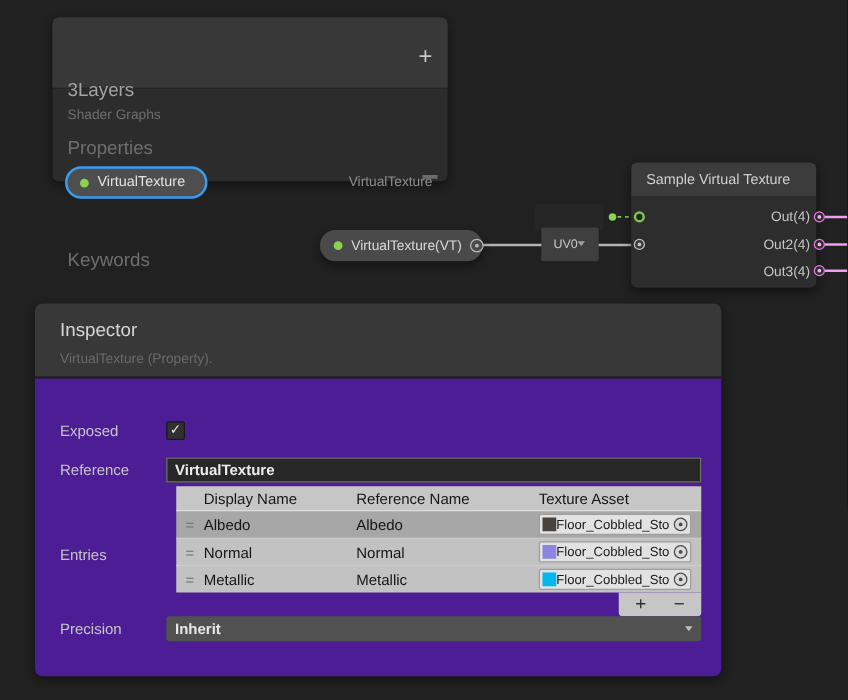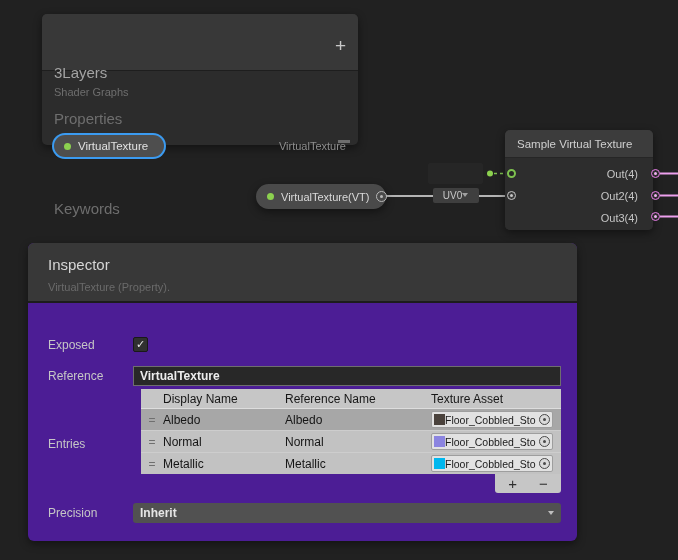--- a/index.html
+++ b/index.html
@@ -29,35 +29,35 @@
   #bb-resize { position:absolute; right:8px; bottom:2px; width:12px; height:3px; background:#6E6E6E; }
 
   
   #node { left:505px; top:130px; width:148px; height:100px; background:#2D2D2D; overflow:hidden; }
   #node-title { height:28px; line-height:28px; background:#3C3C3C; border-bottom:1px solid #262626; padding-left:12px; font-size:11.5px; color:#CFCFCF; }
   #node-body { display:flex; height:72px; }
   #node-in { width:77px; background:#393939; padding-top:5px; }
   #node-out { flex:1; background:#2D2D2D; padding-top:5px; }
   .port-row { height:22px; line-height:22px; font-size:11px; color:#C6C6C6; }
   #node-in .port-row { padding-left:15px; }
-  #node-out .port-row { padding-right:15px; text-align:right; }
+  #node-out .port-row { padding-right:5px; text-align:right; }
 
   
   .port { position:absolute; z-index:3; width:9px; height:9px; border-radius:50%; display:flex; align-items:center; justify-content:center; }
   .port .dot { width:3px; height:3px; border-radius:50%; }
   #port-uv  { left:507px; top:169px; border:2px solid #7EC24F; background:#262626; }
   #port-vt  { left:507px; top:191px; border:1.5px solid #C4C4C4; background:#393939; }
   #port-vt .dot { background:#C4C4C4; }
   .port.out { border:1.5px solid #E87EE8; background:#2D2D2D; }
   .port.out .dot { background:#F2AFF2; }
   #port-out1 { left:651px; top:169px; } #port-out2 { left:651px; top:191px; } #port-out3 { left:651px; top:212px; }
 
   
   #uv0-box { position:absolute; z-index:2; left:428px; top:163px; width:55px; height:21px; background:#262626; border-radius:2px; display:flex; align-items:center; justify-content:center; }
-  #uv0-btn { width:46px; height:15px; background:#3F3F3F; border-radius:2px; display:flex; align-items:center; justify-content:center; gap:0; cursor:pointer;margin-top:43px; }
+  #uv0-btn { width:46px; height:27px; background:#3F3F3F; border-radius:2px; display:flex; align-items:center; justify-content:center; gap:0; cursor:pointer;margin-top:43px; }
   #uv0-btn span { font-size:10px; color:#C8C8C8; }
   .caret { width:0; height:0; border-left:3.5px solid transparent; border-right:3.5px solid transparent; border-top:4px solid #A0A0A0; }
 
   
   #vt-pill { left:256px; top:184px; width:130px; height:25px; border-radius:13px; background:#4A4A4A; display:flex; align-items:center; gap:7px; padding:0 7px 0 11px; }
   #vt-pill-label { font-size:11px; color:#DADADA; white-space:nowrap; }
   .ring-icon { margin-left:auto; width:11px; height:11px; border:1.5px solid #B9B9B9; border-radius:50%; display:flex; align-items:center; justify-content:center; flex:0 0 auto; }
   .ring-icon i { width:3px; height:3px; border-radius:50%; background:#B9B9B9; }
 
   
@@ -86,21 +86,21 @@
   .tbl-row span { font-size:12px; color:#151515; }
   .drag-handle { color:#6F6F6F !important; font-size:13px; cursor:grab; }
   .tex-field { display:flex; align-items:center; width:122px; height:17px; background:#E2E2E2; border:1px solid #9E9E9E; border-radius:2px; padding:0 2px; cursor:pointer; }
   .tex-swatch { width:11px; height:11px; flex:0 0 auto; }
   .tex-name { flex:1; font-size:10.5px !important; color:#1A1A1A !important; white-space:nowrap; overflow:hidden; }
   .obj-picker { width:11px; height:11px; border:1px solid #4A4A4A; border-radius:50%; display:flex; align-items:center; justify-content:center; flex:0 0 auto; background:#DADADA; }
   .obj-picker i { width:3px; height:3px; border-radius:50%; background:#4A4A4A; }
   #tbl-footer { display:flex; justify-content:flex-end; }
   #tbl-footer-box { width:66px; height:19px; background:#C6C6C6; border-radius:0 0 3px 3px; display:flex; align-items:center; justify-content:center; gap:22px; }
   #tbl-footer-box span { font-size:15px; color:#2E2E2E; line-height:1; cursor:pointer; }
-  #row-precision { margin-top:10px; }
+  #row-precision { margin-top:0; }
   #precision-dd { flex:1; height:20px; background:#515151; border-radius:3px; display:flex; align-items:center; padding:8px 7px; cursor:pointer; }
   #precision-dd b { font-size:12px; color:#E6E6E6; }
   #precision-dd .caret { margin-left:auto; border-top-color:#BFBFBF; }
 </style>
 </head>
 <body>
 
 <div id="canvas">
 
   <svg id="edges" width="678" height="560">

